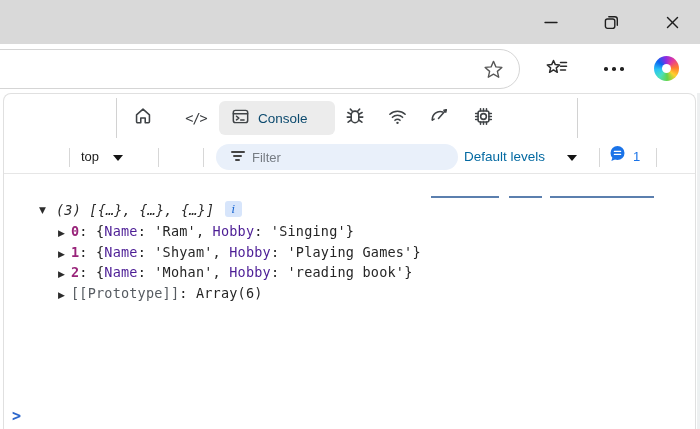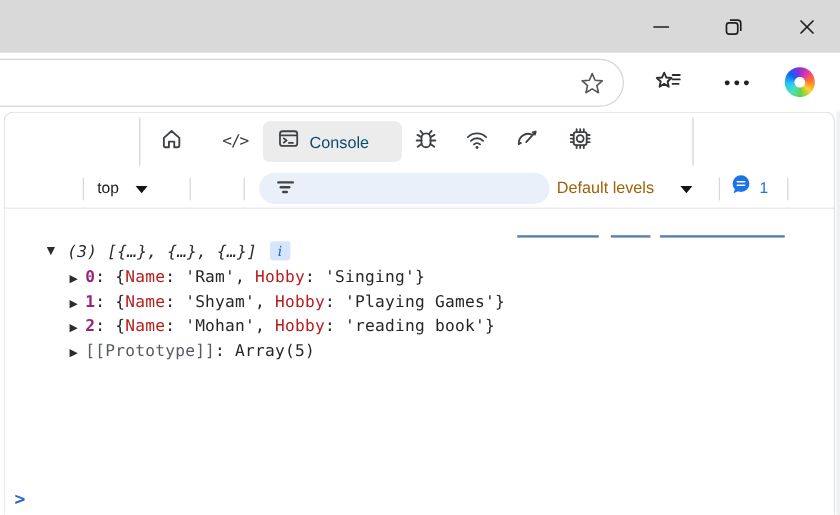--- a/index.html
+++ b/index.html
@@ -43,21 +43,21 @@
   .vdiv-sm { position:absolute; top:7px; width:1px; height:19px; background:#d7d7d7; }
   .ctx-label { position:absolute; left:77px; top:8px; font-size:13px; color:#1c1c1c; }
   .caret { position:absolute; width:0; height:0; border-left:5.5px solid transparent; border-right:5.5px solid transparent; border-top:6.5px solid #141414; }
   .filter-pill { position:absolute; left:212px; top:3px; width:242px; height:26px; background:#e9f0fa; border-radius:13px; }
   .filter-icon { position:absolute; left:14px; top:7px; width:15px; height:12px; }
   .filter-icon i { display:block; background:#444; height:1.6px; border-radius:1px; margin:0 auto 2.6px; }
   .filter-icon i:nth-child(1){ width:14px; } .filter-icon i:nth-child(2){ width:9.5px; } .filter-icon i:nth-child(3){ width:5px; }
   .filter-input { position:absolute; left:36px; top:1px; width:195px; height:24px; border:none; background:transparent;
     outline:none; font-size:13px; color:#202124; font-family:"Liberation Sans",sans-serif; }
   .filter-input::placeholder { color:#767c83; opacity:1; }
-  .levels-label { position:absolute; left:460px; top:7.5px; font-size:13.5px; color:#a16207; }
+  .levels-label { position:absolute; left:460px; top:7.5px; font-size:13.5px; color:#0369a1; }
   .issues { position:absolute; left:605px; top:4px; display:flex; align-items:center; gap:7px; }
   .issues-count { font-size:13px; color:#1a73e8; }
 
   
   .console-area { position:absolute; left:0; top:81px; width:100%; height:254px; background:#fff;
     font-family:"DejaVu Sans Mono", monospace; font-size:13.5px; letter-spacing:0.2px; color:#262626; }
   .src-underline { position:absolute; top:21px; height:1.5px; background:#5b7fae; }
   .u1 { left:427px; width:68px; } .u2 { left:505px; width:33px; } .u3 { left:546px; width:104px; }
 
   .summary-line { position:absolute; left:0; top:26px; height:20px; width:100%; }
@@ -65,21 +65,21 @@
   .summary-line .tri { position:absolute; left:35px; top:4px; }
   .summary-text { position:absolute; left:52px; top:1px; font-style:italic; color:#2a2a2a; }
   .info-badge { position:absolute; left:221px; top:0px; width:17px; height:16px; background:#d7e5fb; border-radius:3px;
     color:#1a66d1; font-family:"DejaVu Serif", serif; font-style:italic; font-size:11.5px;
     display:flex; align-items:center; justify-content:center; }
 
   .obj-rows { position:absolute; left:0; top:46px; width:100%; }
   .console-row { position:relative; height:20.5px; padding-top:2px; white-space:pre; }
   .console-row .tri { position:absolute; left:54px; top:7px; }
   .row-text { position:absolute; left:67px; top:2px; }
-  .t-key { color:#b91c1c; }
+  .t-key { color:#4c1d95; }
   .t-val { color:#262626; }
   .t-idx { color:#99247a; font-weight:600; }
   .t-num { color:#4a6fb5; }
   .t-proto { color:#565b61; }
 
   .prompt-line { position:absolute; left:8px; top:232px; }
   .prompt-chevron { font-family:"DejaVu Sans Mono", monospace; font-size:15px; font-weight:bold; color:#2b66cc; }
 
   svg.icon { stroke:#3f4346; fill:none; stroke-width:1.4; stroke-linecap:round; stroke-linejoin:round; }
   svg.icon-dark { stroke:#1f1f1f; fill:none; stroke-width:1.4; stroke-linecap:round; }
@@ -230,20 +230,21 @@
       </div>
       <div class="vdiv-sm" style="left:154px;"></div>
       <div class="vdiv-sm" style="left:199px;"></div>
 
       <div class="filter-pill">
         <span class="filter-icon">
             <i></i>
             <i></i>
             <i></i>
           </span>
+        <input class="filter-input" placeholder="Filter" style="">
       </div>
 
       <div>
         <span class="levels-label">Default levels</span>
         <span class="caret" style="left:563px; top:13.5px;"></span>
       </div>
 
       <div class="vdiv-sm" style="left:595px;"></div>
       <div class="issues">
         <span>
@@ -267,21 +268,21 @@
       <div class="summary-line">
         <span class="tri">▼</span>
         <span class="summary-text">(3) [{…}, {…}, {…}]</span>
         <span class="info-badge">i</span>
       </div>
 
       <div class="obj-rows">
           <div class="console-row"><span class="tri">▶</span><span class="row-text"><span class="t-idx">0</span><span class="t-val">: {</span><span class="t-key">Name</span><span class="t-val">: 'Ram'</span><span class="t-val">, </span><span class="t-key">Hobby</span><span class="t-val">: 'Singing'</span><span class="t-val">}</span></span></div>
           <div class="console-row"><span class="tri">▶</span><span class="row-text"><span class="t-idx">1</span><span class="t-val">: {</span><span class="t-key">Name</span><span class="t-val">: 'Shyam'</span><span class="t-val">, </span><span class="t-key">Hobby</span><span class="t-val">: 'Playing Games'</span><span class="t-val">}</span></span></div>
           <div class="console-row"><span class="tri">▶</span><span class="row-text"><span class="t-idx">2</span><span class="t-val">: {</span><span class="t-key">Name</span><span class="t-val">: 'Mohan'</span><span class="t-val">, </span><span class="t-key">Hobby</span><span class="t-val">: 'reading book'</span><span class="t-val">}</span></span></div>
-          <div class="console-row"><span class="tri">▶</span><span class="row-text"><span class="t-proto">[[Prototype]]</span><span class="t-val">: </span><span class="t-val">Array(5)</span></span></div>
+          <div class="console-row"><span class="tri">▶</span><span class="row-text"><span class="t-proto">[[Prototype]]</span><span class="t-val">: </span><span class="t-val">Array(6)</span></span></div>
         </div>
 
       <div class="prompt-line">
         <span class="prompt-chevron">&gt;</span>
       </div>
     </div>
 
   </div>
 </div>
 

